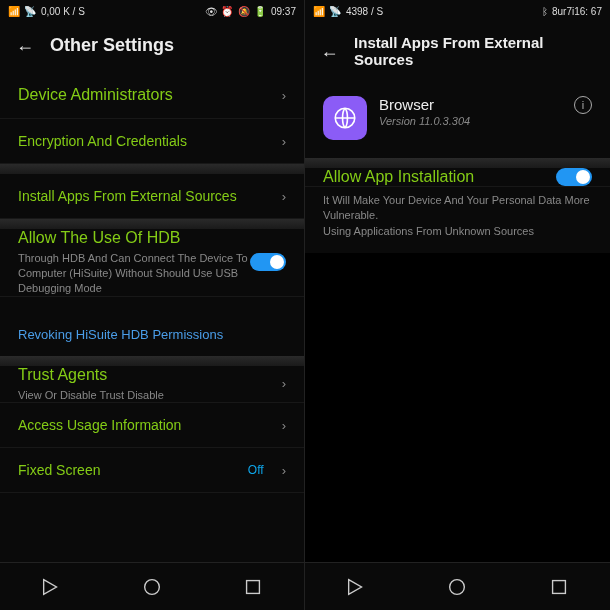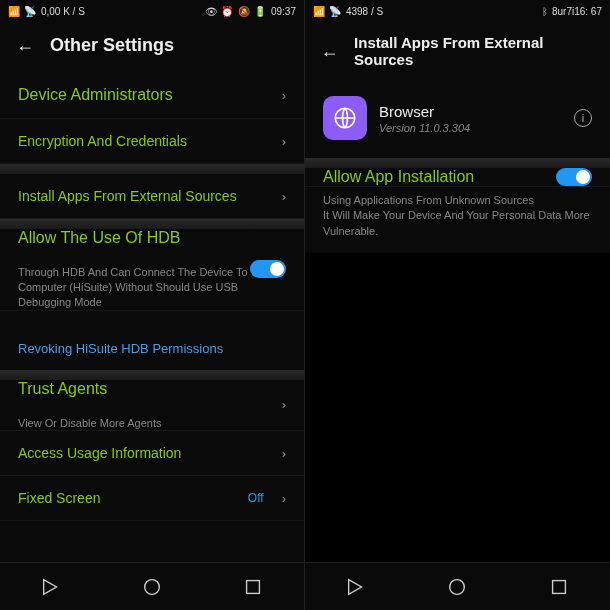--- a/index.html
+++ b/index.html
@@ -73,21 +73,21 @@
       justify-content: space-between;
       border-bottom: 1px solid rgba(60,60,60,0.3);
     }
     .setting-item.tall { padding: 0 18px; }
     .setting-text { flex: 1; }
     .setting-title { font-size: 14px; color: #84cc16; }
     .setting-title.big { font-size: 16px; font-weight: 500; }
     .setting-sub {
       font-size: 11px;
       color: #888;
-      margin-top: 18px;
+      margin-top: 4px;
       line-height: 1.35;
     }
     .chevron { color: #888; font-size: 13px; margin-left: 8px; }
     .value-text { color: #0ea5e9; font-size: 12px; margin-right: 10px; }
     .toggle {
       width: 36px;
       height: 18px;
       border-radius: 10px;
       background: #2196f3;
       position: relative;
@@ -110,21 +110,20 @@
       margin-top: 16px;
     }
     .warning-text {
       padding: 6px 18px 14px;
       font-size: 11px;
       color: #888;
       line-height: 1.4;
     }
     .app-row {
       display: flex;
-      align-items: center;
       padding: 12px 18px 18px;
       gap: 12px;
     }
     .app-icon {
       width: 44px;
       height: 44px;
       border-radius: 10px;
       background: #8b5cf6;
       display: flex;
       align-items: center;
@@ -222,21 +221,21 @@
         <div class="toggle"></div>
       </div>
 
       <div class="link-item">Revoking HiSuite HDB Permissions</div>
 
       <div class="section-divider"></div>
 
       <div class="setting-item tall">
         <div class="setting-text">
           <div class="setting-title big">Trust Agents</div>
-          <div class="setting-sub">View Or Disable More Agents</div>
+          <div class="setting-sub">View Or Disable Trust Disable</div>
         </div>
         <span class="chevron">›</span>
       </div>
 
       <div class="setting-item">
         <div class="setting-text">
             <div class="setting-title">Access Usage Information</div>
           </div>
         <span class="chevron">›</span>
       </div>
@@ -306,22 +305,22 @@
     <div class="section-divider"></div>
 
     <div class="setting-item tall">
       <div class="setting-text">
         <div class="setting-title big">Allow App Installation</div>
       </div>
       <div class="toggle"></div>
     </div>
 
     <div class="warning-text">
+      <div>It Will Make Your Device And Your Personal Data More Vulnerable.</div>
       <div>Using Applications From Unknown Sources</div>
-      <div>It Will Make Your Device And Your Personal Data More Vulnerable.</div>
     </div>
 
     <div class="bottom-black"></div>
 
     <div class="nav-bar">
       <div class="nav-btn">
           <svg viewBox="0 0 24 24">
             <path d="M4 4 L18 12 L4 20 Z"></path>
           </svg>
         </div>

